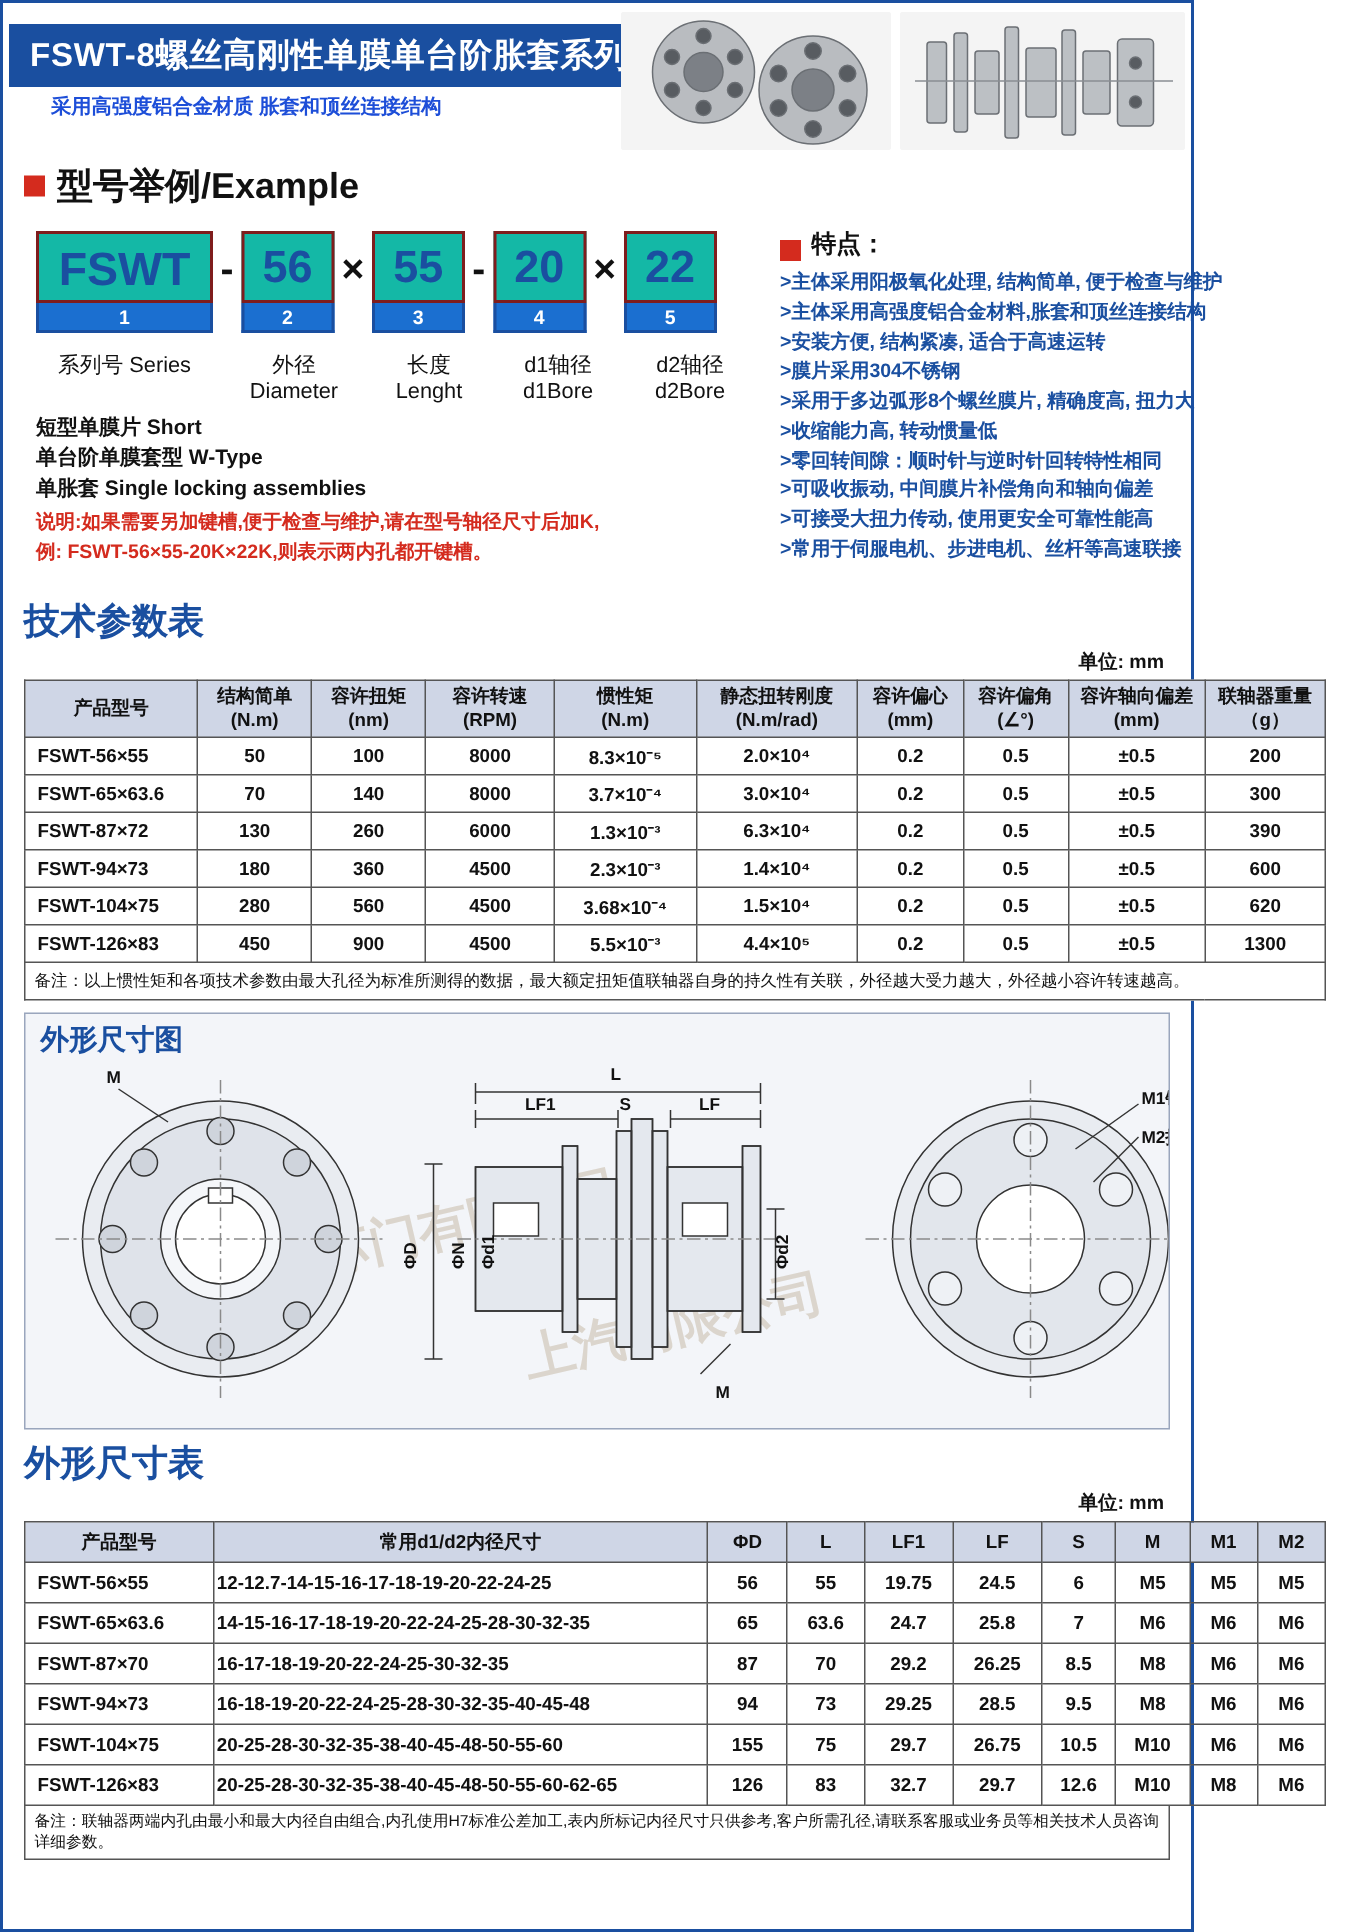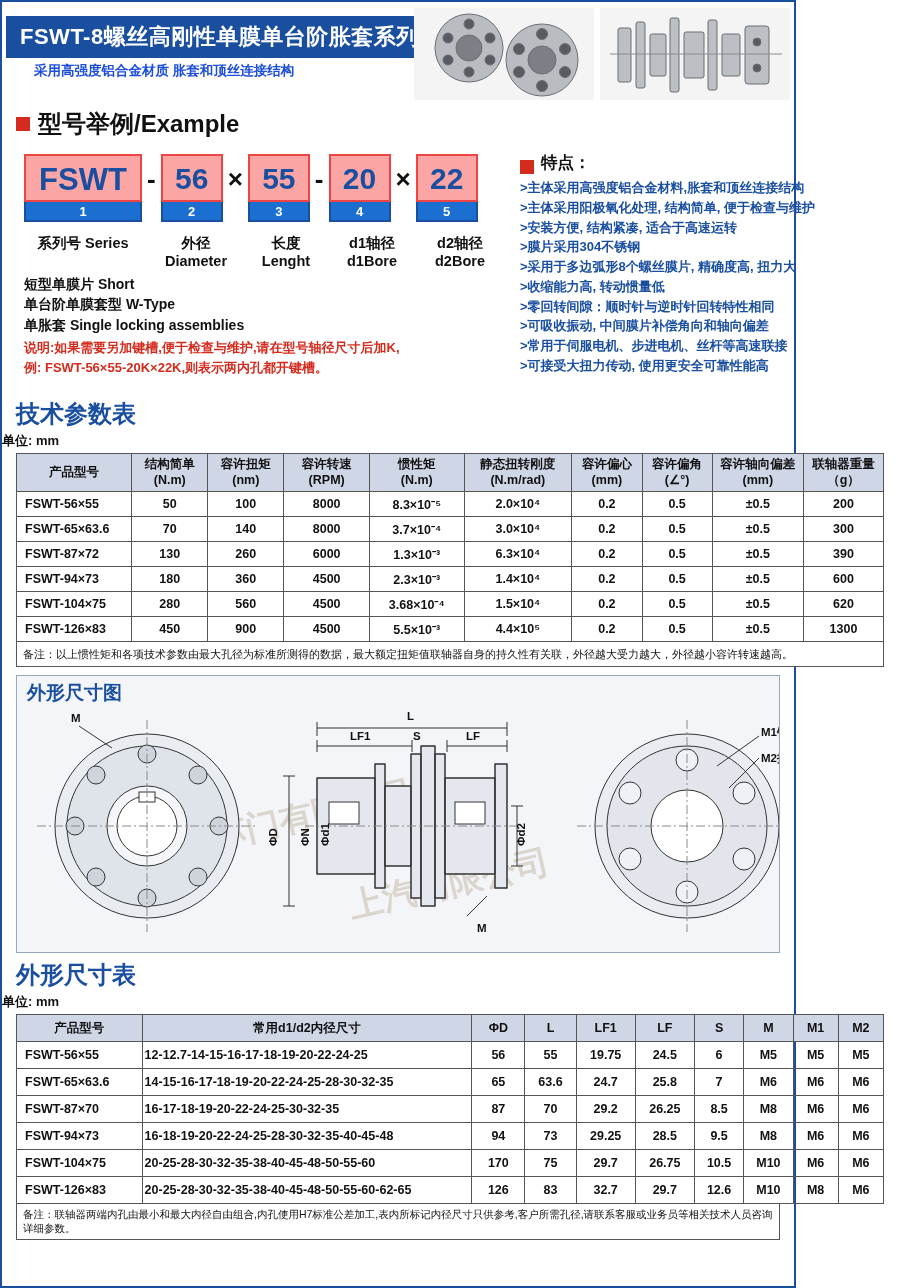--- a/index.html
+++ b/index.html
@@ -89,22 +89,22 @@
     margin: 0 8px;
   }
   .model-row {
     position: absolute;
     left: 14px; top: 12px;
     display: flex;
     align-items: flex-start;
   }
   .mb { text-align: center; }
   .mb .box {
-    border: 2px solid #ef4444;
-    background: #fca5a5;
+    border: 2px solid #7f1d1d;
+    background: #14b8a6;
     color: #1a4fa0;
     font-weight: bold;
     font-size: 30px;
     padding: 6px 6px 4px;
     min-width: 62px;
     line-height: 1;
     height: 48px;
     display: flex;
     align-items: center;
     justify-content: center;
@@ -125,21 +125,21 @@
     font-weight: bold;
     color: #111;
     padding: 12px 5px 0;
     line-height: 1;
   }
   .labels {
     position: absolute;
     left: 14px; top: 92px;
     width: 480px;
     font-size: 14.5px;
-    font-weight: bold;
+    font-weight: normal;
     color: #111;
   }
   .labels .lrow { display: flex; }
   .lcol { text-align: center; }
   .lcol.c1 { width: 118px; }
   .lcol.c2 { width: 92px; margin-left: 8px;}
   .lcol.c3 { width: 84px; margin-left: 2px;}
   .lcol.c4 { width: 84px; margin-left: 2px;}
   .lcol.c5 { width: 88px; margin-left: 2px;}
   .lcol .cn { display:block; }
@@ -179,23 +179,25 @@
   .features li {
     color: #1a4fa0;
     font-size: 13px;
     font-weight: bold;
     line-height: 1.52;
     white-space: nowrap;
   }
 
   
   .unit {
+    text-align: right;
     font-size: 13px;
     font-weight: bold;
     margin: 0 18px 3px 0;
+    padding-left: 44px;
   }
   table.spec {
     border-collapse: collapse;
     margin: 0 14px;
     width: 868px;
     background: #fff;
   }
   table.spec th, table.spec td {
     border: 1px solid #555;
     text-align: center;
@@ -393,30 +395,30 @@
       <div>说明:如果需要另加键槽,便于检查与维护,请在型号轴径尺寸后加K,</div>
       <div>例: FSWT-56×55-20K×22K,则表示两内孔都开键槽。</div>
     </div>
 
     <div class="features">
       <div class="feat-head">
         <span class="sq"></span>
         <span>特点：</span>
       </div>
       <ul>
+        <li>&gt;主体采用阳极氧化处理, 结构简单, 便于检查与维护</li>
         <li>&gt;主体采用高强度铝合金材料,胀套和顶丝连接结构</li>
-        <li>&gt;主体采用阳极氧化处理, 结构简单, 便于检查与维护</li>
         <li>&gt;安装方便, 结构紧凑, 适合于高速运转</li>
         <li>&gt;膜片采用304不锈钢</li>
         <li>&gt;采用于多边弧形8个螺丝膜片, 精确度高, 扭力大</li>
         <li>&gt;收缩能力高, 转动惯量低</li>
         <li>&gt;零回转间隙：顺时针与逆时针回转特性相同</li>
         <li>&gt;可吸收振动, 中间膜片补偿角向和轴向偏差</li>
+        <li>&gt;可接受大扭力传动, 使用更安全可靠性能高</li>
         <li>&gt;常用于伺服电机、步进电机、丝杆等高速联接</li>
-        <li>&gt;可接受大扭力传动, 使用更安全可靠性能高</li>
       </ul>
     </div>
   </div>
 
   <div class="sec-head blue">
     <span>技术参数表</span>
   </div>
   <div class="unit">单位: mm</div>
 
   <table class="spec">
@@ -697,21 +699,21 @@
         <td>29.25</td>
         <td>28.5</td>
         <td>9.5</td>
         <td>M8</td>
         <td>M6</td>
         <td>M6</td>
       </tr>
       <tr>
         <td class="model">FSWT-104×75</td>
         <td class="bores">20-25-28-30-32-35-38-40-45-48-50-55-60</td>
-        <td>170</td>
+        <td>155</td>
         <td>75</td>
         <td>29.7</td>
         <td>26.75</td>
         <td>10.5</td>
         <td>M10</td>
         <td>M6</td>
         <td>M6</td>
       </tr>
       <tr>
         <td class="model">FSWT-126×83</td>

